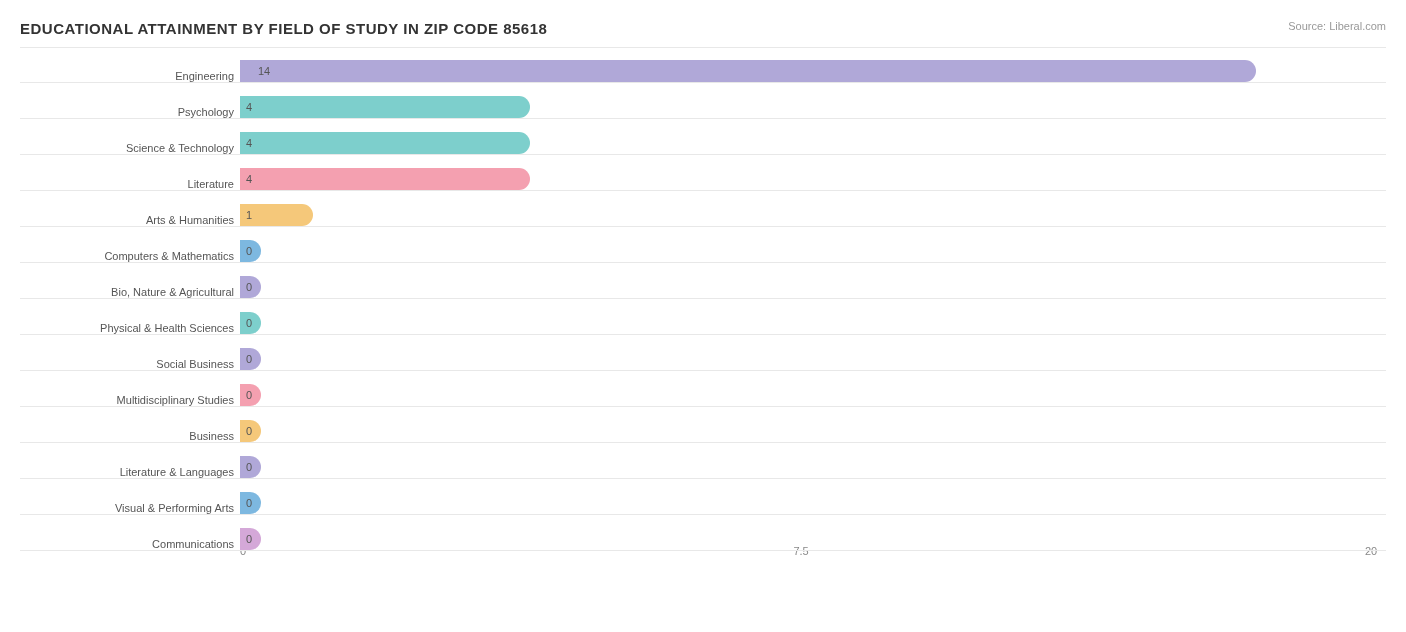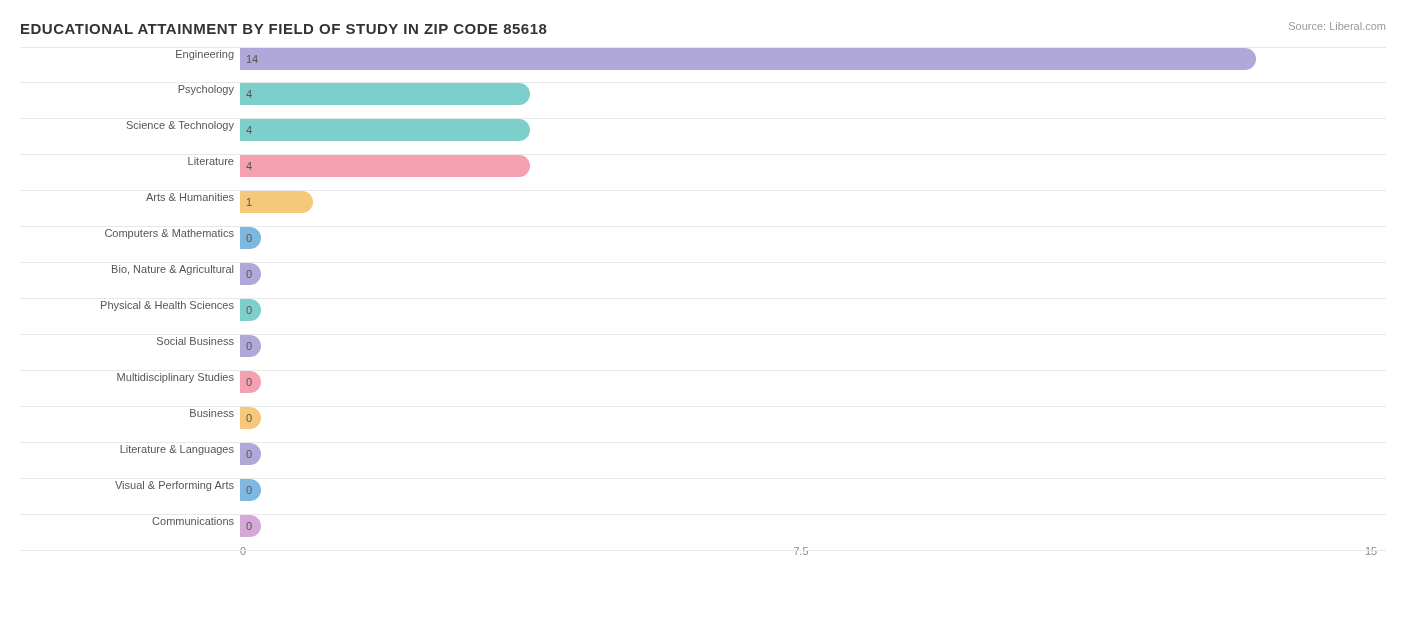--- a/index.html
+++ b/index.html
@@ -37,21 +37,21 @@
       width: 100%;
       height: calc(100% - 50px);
     }
     .bars-section {
       position: relative;
       width: 100%;
       height: calc(100% - 30px);
     }
     .bar-row {
       display: flex;
-      align-items: flex-start;
+      align-items: flex-end;
       height: 36px;
       border-bottom: 1px solid #e8e8e8;
       position: relative;
     }
     .bar-row:first-child {
       border-top: 1px solid #e8e8e8;
     }
     .bar-label {
       width: 220px;
       min-width: 220px;
@@ -95,21 +95,21 @@
 
 <div class="chart-container">
   <div class="chart-title">EDUCATIONAL ATTAINMENT BY FIELD OF STUDY IN ZIP CODE 85618</div>
   <div class="chart-source">Source: Liberal.com</div>
 
   <div class="chart-area">
     <div class="bars-section" id="bars-section">
     <div class="bar-row">
           <div class="bar-label">Engineering</div>
           <div class="bar-track">
-            <div class="bar-fill" style="width: 88.6667%; background: rgb(176, 168, 216);">
+            <div class="bar-fill" style="width: 88.6667%; background: rgb(176, 168, 216); padding-left: 12px;">
               <span class="bar-value">14</span>
             </div>
           </div>
         </div>
         <div class="bar-row">
           <div class="bar-label">Psychology</div>
           <div class="bar-track">
             <div class="bar-fill" style="width: 25.3333%; background: rgb(125, 207, 204);">
               <span class="bar-value">4</span>
             </div>
@@ -208,16 +208,16 @@
           <div class="bar-track">
             <div class="bar-fill" style="width: 1.8%; background: rgb(212, 168, 216);">
               <span class="bar-value">0</span>
             </div>
           </div>
         </div>
       </div>
     <div class="x-axis" id="x-axis">
     <span class="x-label" style="flex: 0 0 0px; margin-right: 0px;">0</span>
         <span class="x-label" style="flex: 1 1 0%;">7.5</span>
-        <span class="x-label" style="flex: 0 0 30px;">15</span>
+        <span class="x-label" style="flex: 0 0 30px;">20</span>
       </div>
   </div>
 </div>
 
 </body></html>

